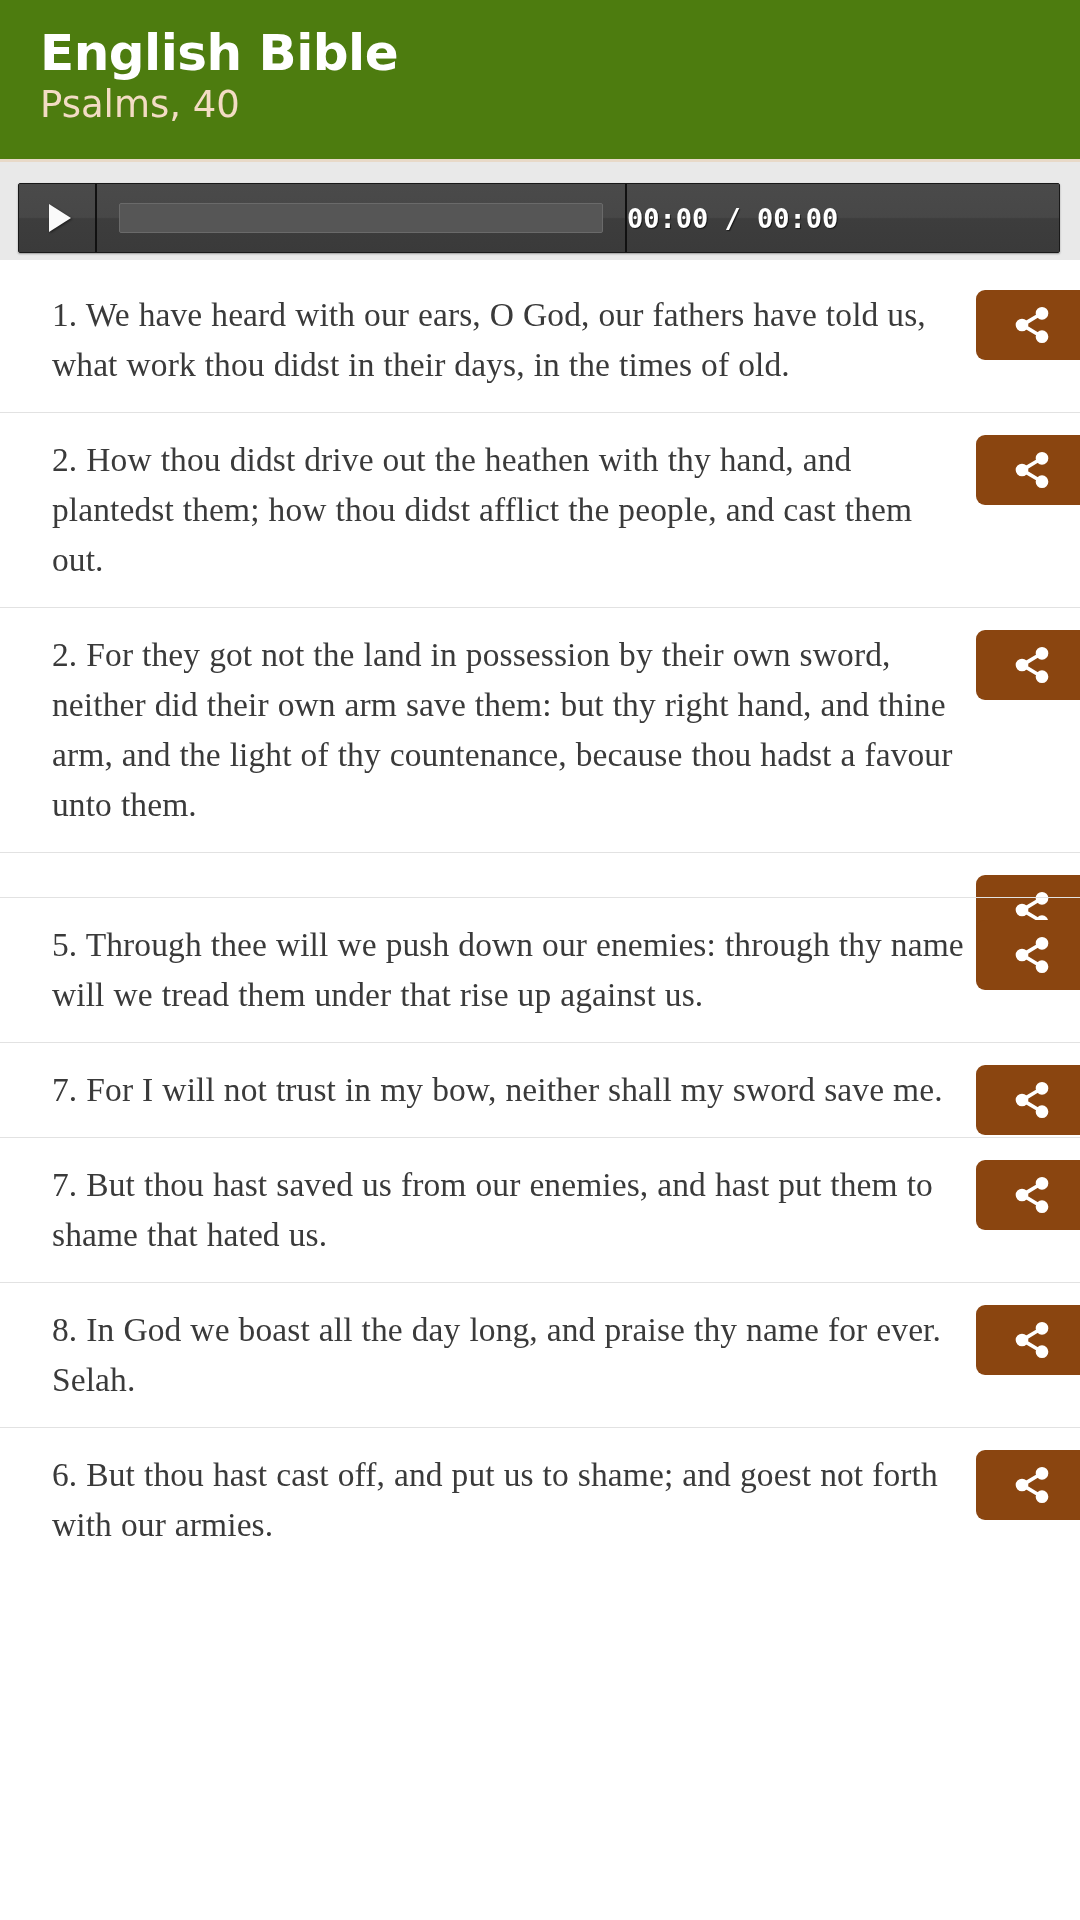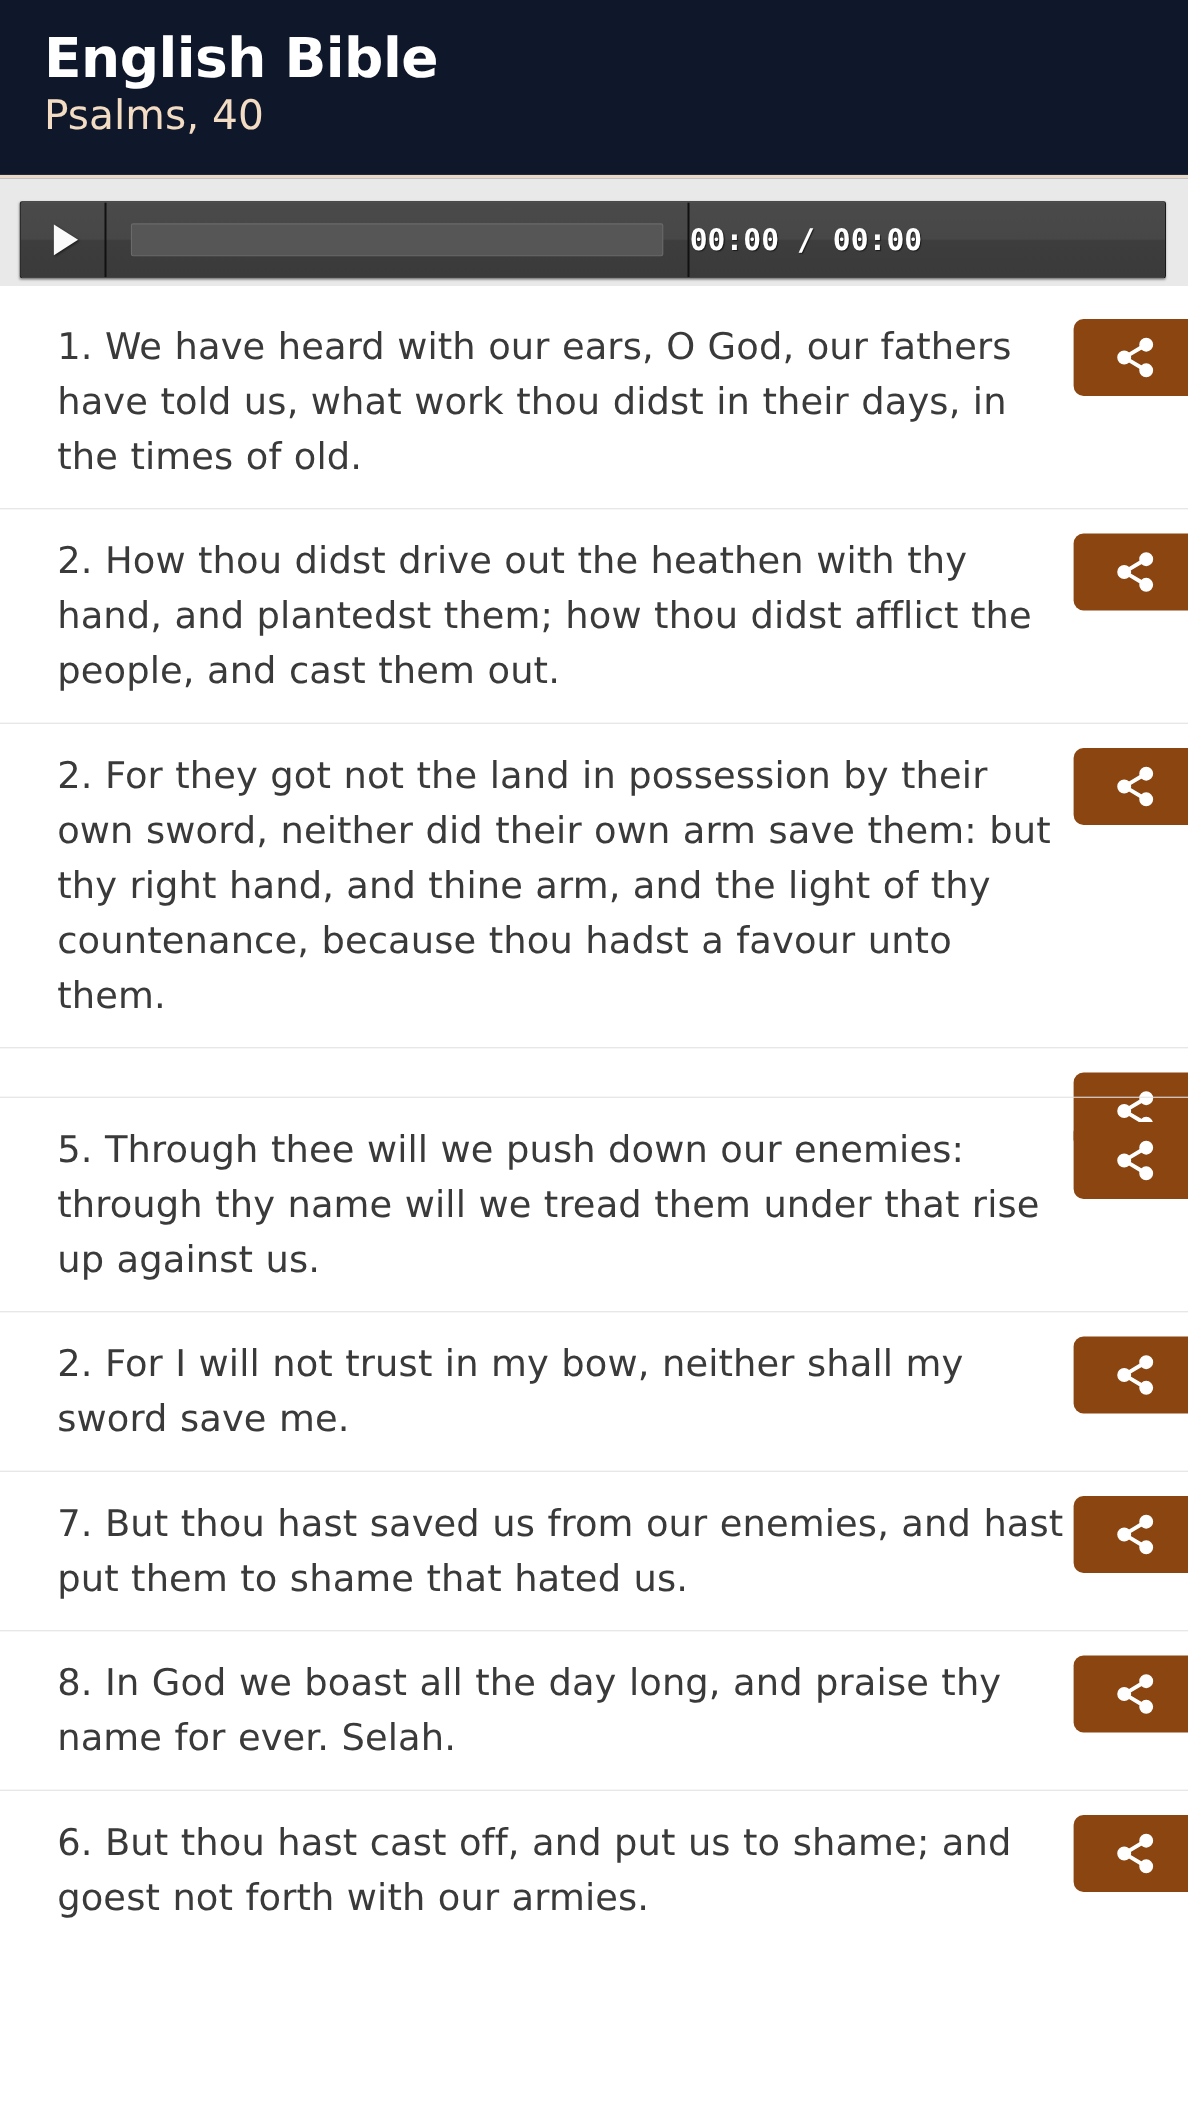--- a/index.html
+++ b/index.html
@@ -12,21 +12,21 @@
 
   body {
     font-family: "DejaVu Sans", "Liberation Sans", sans-serif;
     background: #ffffff;
   }
 
   
   .app-header {
     width: 1080px;
     height: 162px;
-    background: #0f172a;
+    background: #4d7c0f;
     padding: 26px 0 0 40px;
     position: relative;
     overflow: hidden;
   }
   .app-header::after {
     content: "";
     position: absolute;
     left: 0; right: 0; bottom: 0;
     height: 3px;
     background: #e8d9c8;
@@ -117,20 +117,21 @@
   .verse-list {
     width: 1080px;
     background: #ffffff;
     padding-top: 4px;
   }
   .verse-row {
     position: relative;
     display: block;
     border-top: 1px solid #e2e2e2;
     padding: 22px 0 22px 0;
+    font-family: Liberation Serif, serif;
   }
   .verse-row:first-child { border-top: none; padding-top: 26px; }
 
   .verse-text {
     display: block;
     width: 920px;
     margin-left: 52px;
     font-size: 33.5px;
     line-height: 50px;
     color: #3a3a3a;
@@ -241,21 +242,21 @@
         <circle cx="18" cy="5" r="2.7" fill="#ffffff"></circle>
         <circle cx="6" cy="12" r="2.7" fill="#ffffff"></circle>
         <circle cx="18" cy="19" r="2.7" fill="#ffffff"></circle>
         <line x1="8.3" y1="10.7" x2="15.7" y2="6.3"></line>
         <line x1="8.3" y1="13.3" x2="15.7" y2="17.7"></line>
       </svg>
     </div>
   </div>
 
   <div class="verse-row">
-    <span class="verse-text">2. For I will not trust in my bow, neither shall my sword save me.</span>
+    <span class="verse-text">7. For I will not trust in my bow, neither shall my sword save me.</span>
     <div class="share-btn">
       <svg class="share-icon" width="40" height="40" viewBox="0 0 24 24" fill="none" stroke="#ffffff" stroke-width="2.2" stroke-linecap="round" stroke-linejoin="round">
         <circle cx="18" cy="5" r="2.7" fill="#ffffff"></circle>
         <circle cx="6" cy="12" r="2.7" fill="#ffffff"></circle>
         <circle cx="18" cy="19" r="2.7" fill="#ffffff"></circle>
         <line x1="8.3" y1="10.7" x2="15.7" y2="6.3"></line>
         <line x1="8.3" y1="13.3" x2="15.7" y2="17.7"></line>
       </svg>
     </div>
   </div>

